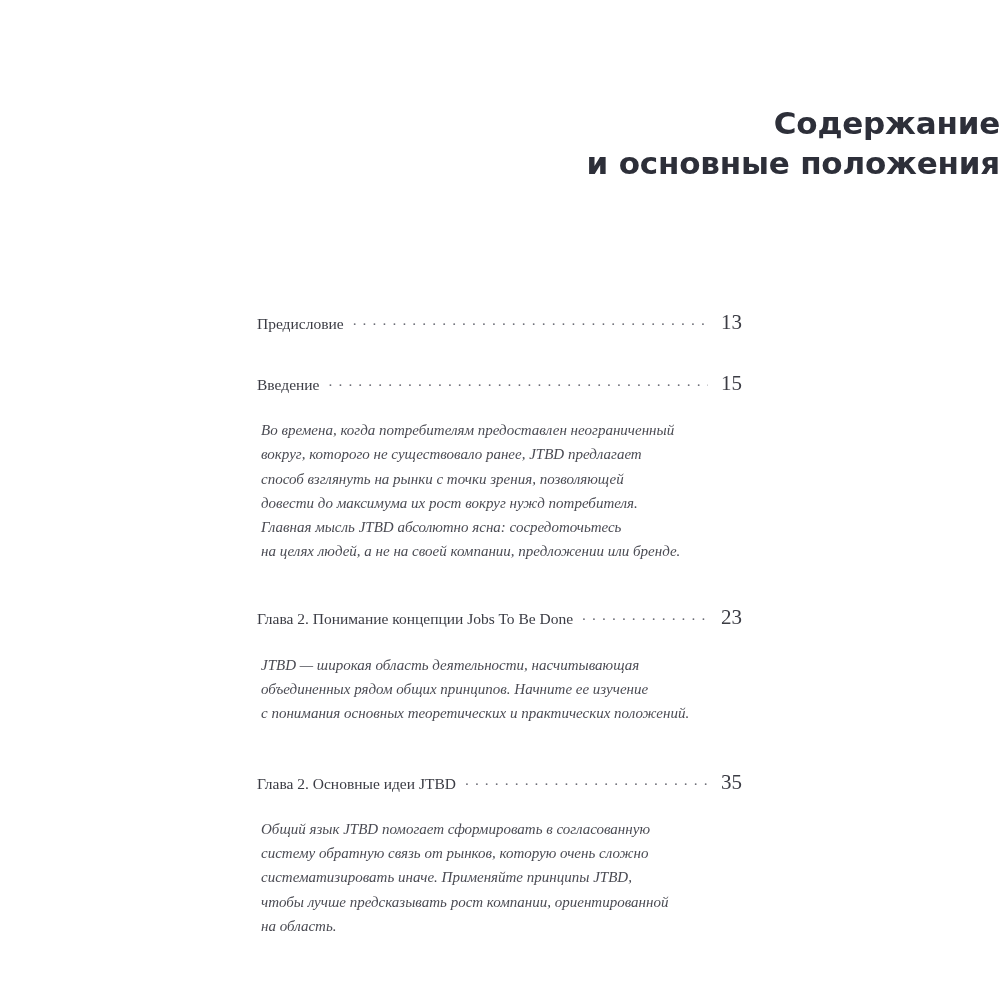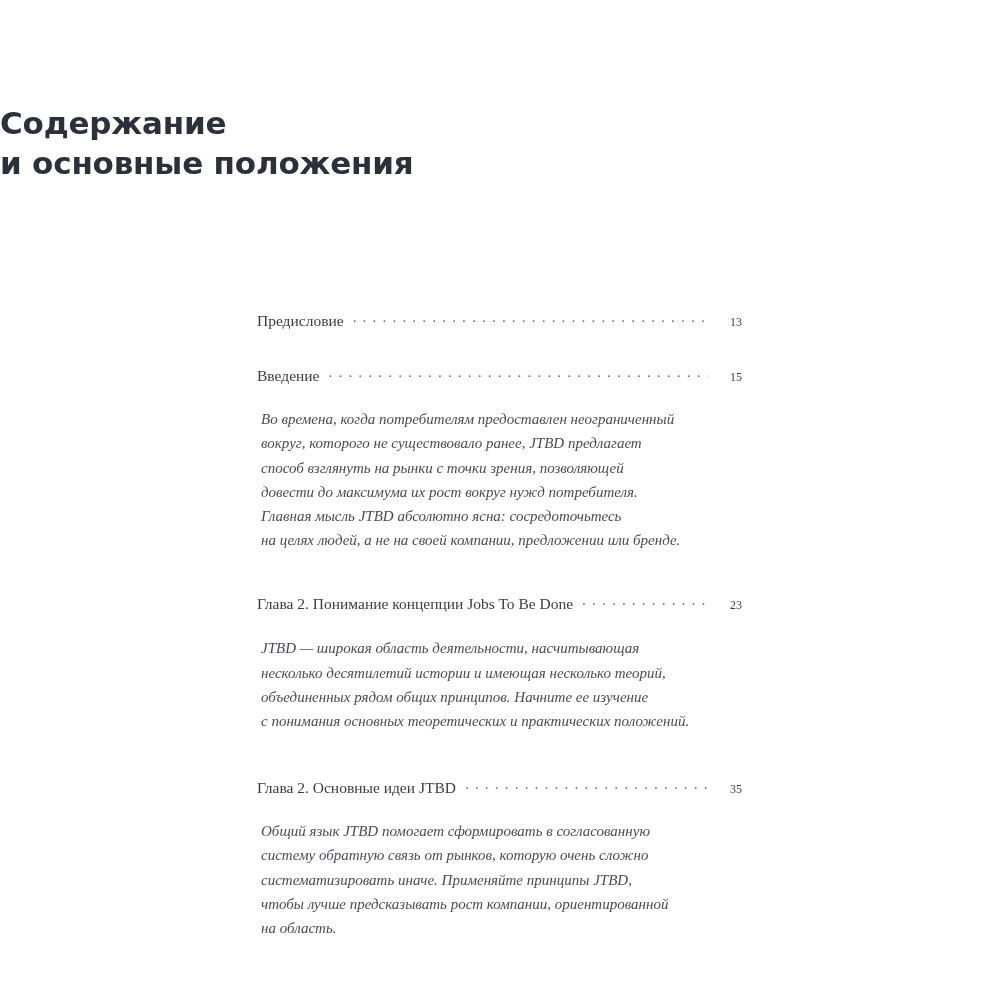--- a/index.html
+++ b/index.html
@@ -21,21 +21,21 @@
     inset: 0;
     background: #ffffff;
   }
 
   
   .title-block {
     position: absolute;
     left: 0;
     right: 0;
     top: 103px;
-    text-align: left;
+    text-align: right;
   }
   .title-line {
     font-family: "DejaVu Sans", sans-serif;
     font-weight: bold;
     font-size: 31px;
     line-height: 40px;
     letter-spacing: -0.2px;
     color: #2d2f39;
     white-space: nowrap;
   }
@@ -77,21 +77,21 @@
     font-size: 15.5px;
     letter-spacing: 1.1px;
     color: #6c6d76;
     white-space: nowrap;
   }
   .toc-entry .page-num {
     flex: 0 0 auto;
     width: 26px;
     text-align: right;
     color: #3b3c44;
-    font-size: 12px;
+    font-size: 21px;
   }
 
   
   .desc {
     margin-left: 24px;
     font-family: "Liberation Serif", serif;
     font-style: italic;
     font-size: 15px;
     line-height: 24.3px;
     color: #4a4b53;
@@ -150,21 +150,20 @@
     <div class="toc-entry">
       <span class="entry-title">Глава 2. Понимание концепции Jobs To Be Done</span>
       <span class="leader"></span>
       <span class="page-num">23</span>
     </div>
 
     <div class="gap-ch1-desc"></div>
 
     <div class="desc">
       <div class="dline">JTBD — широкая область деятельности, насчитывающая</div>
-      <div class="dline">несколько десятилетий истории и имеющая несколько теорий,</div>
       <div class="dline">объединенных рядом общих принципов. Начните ее изучение</div>
       <div class="dline">с понимания основных теоретических и практических положений.</div>
     </div>
 
     <div class="gap-desc-ch2"></div>
 
     <div class="toc-entry">
       <span class="entry-title">Глава 2. Основные идеи JTBD</span>
       <span class="leader"></span>
       <span class="page-num">35</span>

